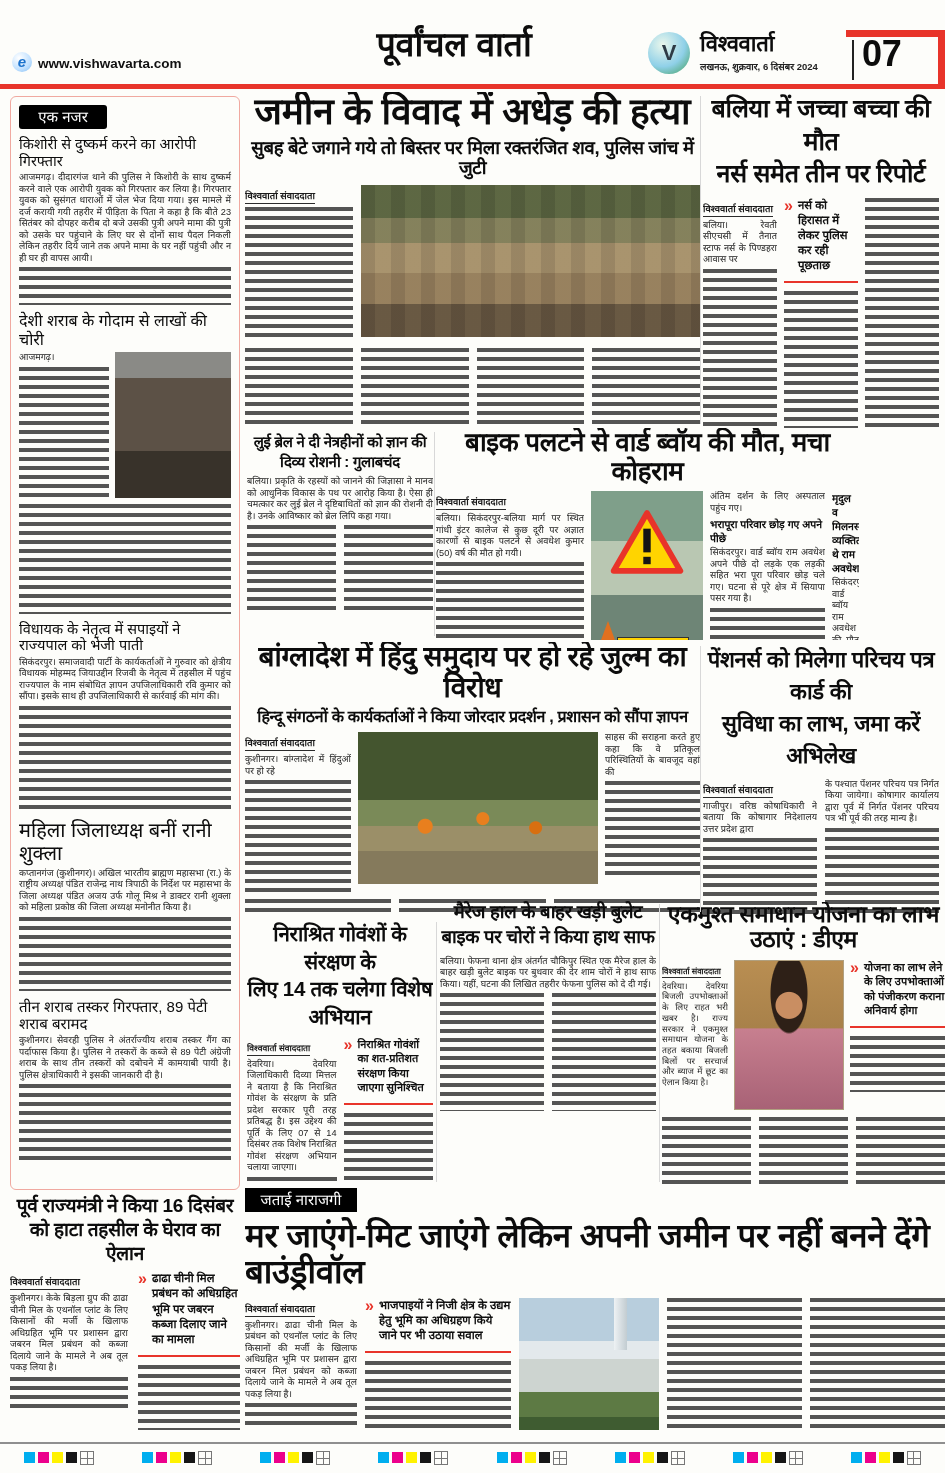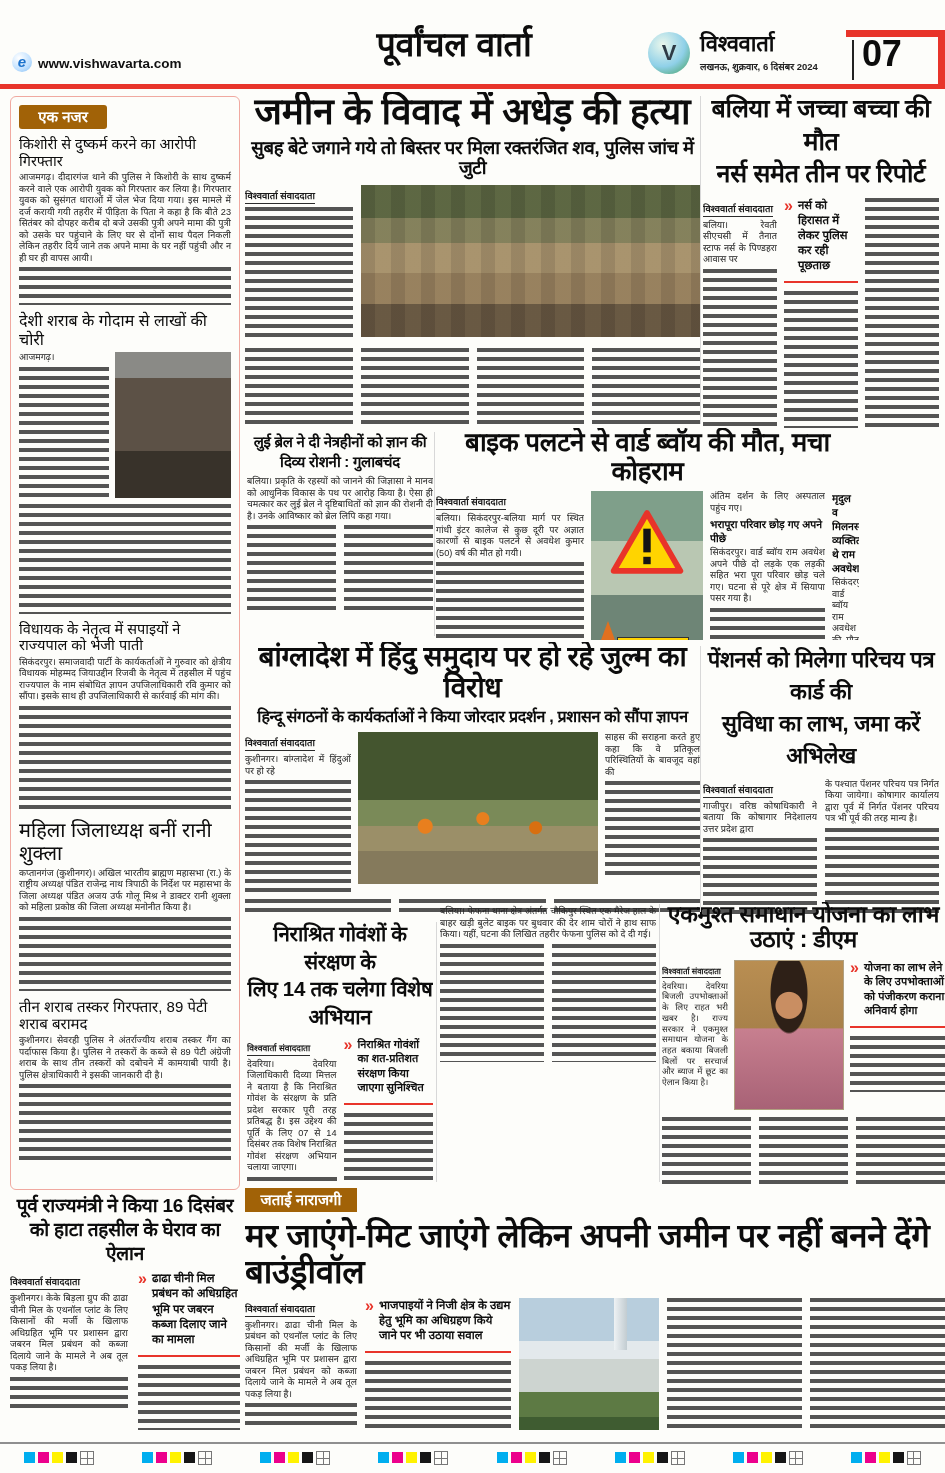--- a/index.html
+++ b/index.html
@@ -19,21 +19,21 @@
   .chev{color:#e8342a;font-size:16px;font-weight:800;line-height:1}
   .vr{position:absolute;width:1px;background:#d8d8d8}
   .ph{position:relative;overflow:hidden}
   .olhead{font-size:14.5px;font-weight:400;line-height:1.15;color:#0c0c0c;margin:7px 0 3px}
   .subhl{font-weight:700;color:#0c0c0c}
   .sq{display:inline-block;width:11px;height:11px;margin-right:3px}
   .c{background:#00aeef}.m{background:#ec008c}.y{background:#fff200}.k{background:#161616}
   .reg{display:inline-block;width:12px;height:12px;border:1px solid #777;position:relative;top:1px;
        background:linear-gradient(#777,#777) 50% 0/1px 100% no-repeat,linear-gradient(#777,#777) 0 50%/100% 1px no-repeat}
   .rg{display:flex;align-items:center}
-  .tag{background:#a16207;color:#fff;font-weight:700;font-size:15px;text-align:center;line-height:24px}
+  .tag{background:#000000;color:#fff;font-weight:400;font-size:15px;text-align:center;line-height:24px}
   .kick{background:#f9d6cd;color:#46120c;font-weight:700;font-size:14.5px;line-height:24px;padding-left:12px}
 </style>
 </head>
 <body>
 
 <div id="page">
 
   <div class="abs" style="left:0;top:0;width:945px;height:86px">
     <span class="abs" style="left:12px;top:52px;width:20px;height:20px;border-radius:50%;background:radial-gradient(circle at 35% 30%,#ffffff,#bfe0ff 60%,#7db9ef);color:#1b72cc;font-weight:800;font-style:italic;font-size:15px;text-align:center;line-height:19px">e</span>
     <span class="abs" style="left:38px;top:56px;font-size:13.5px;font-weight:700;color:#111">www.vishwavarta.com</span>
@@ -248,20 +248,21 @@
         <div class="pq" style="font-size:11px">
           <span class="chev">»</span>
           <span>निराश्रित गोवंशों का शत-प्रतिशत संरक्षण किया जाएगा सुनिश्चित</span>
         </div>
         <div class="fl" style="height:110px;margin-top:8px"></div>
       </div>
     </div>
   </div>
 
   <div class="s" style="left:440px;top:900px;width:216px;height:285px">
+    <div class="hl ctr" style="font-size:18.5px;line-height:1.35">मैरेज हाल के बाहर खड़ी बुलेट बाइक पर चोरों ने किया हाथ साफ</div>
     <p class="lead" style="margin-top:6px">बलिया। फेफना थाना क्षेत्र अंतर्गत चौकिपुर स्थित एक मैरेज हाल के बाहर खड़ी बुलेट बाइक पर बुधवार की देर शाम चोरों ने हाथ साफ किया। यहीं, घटना की लिखित तहरीर फेफना पुलिस को दे दी गई।</p>
     <div class="cols" style="margin-top:3px">
       <div class="fl" style="height:118px"></div>
       <div class="fl" style="height:118px"></div>
     </div>
   </div>
 
   <div class="s" style="left:662px;top:902px;width:283px;height:283px">
     <div class="hl ctr" style="font-size:23px">एकमुश्त समाधान योजना का लाभ उठाएं : डीएम</div>
     <div class="cols" style="margin-top:7px;gap:6px">

